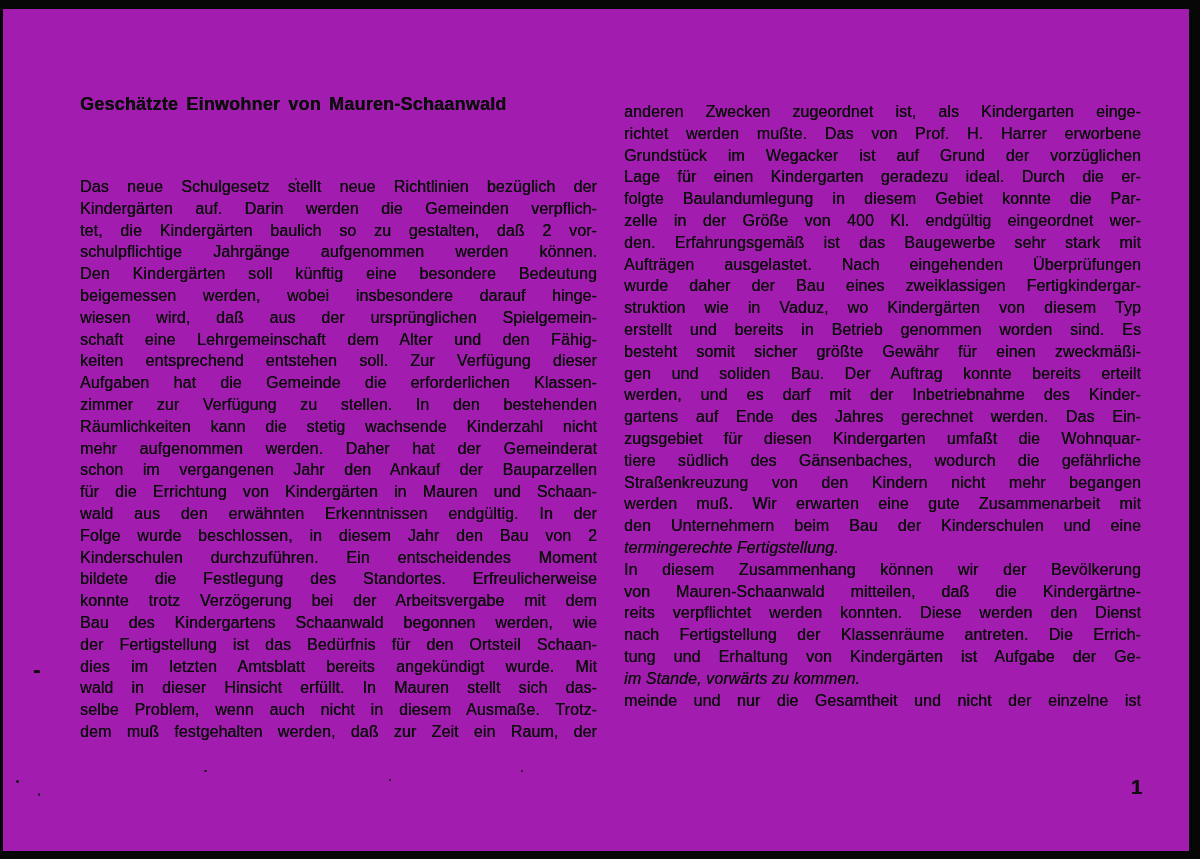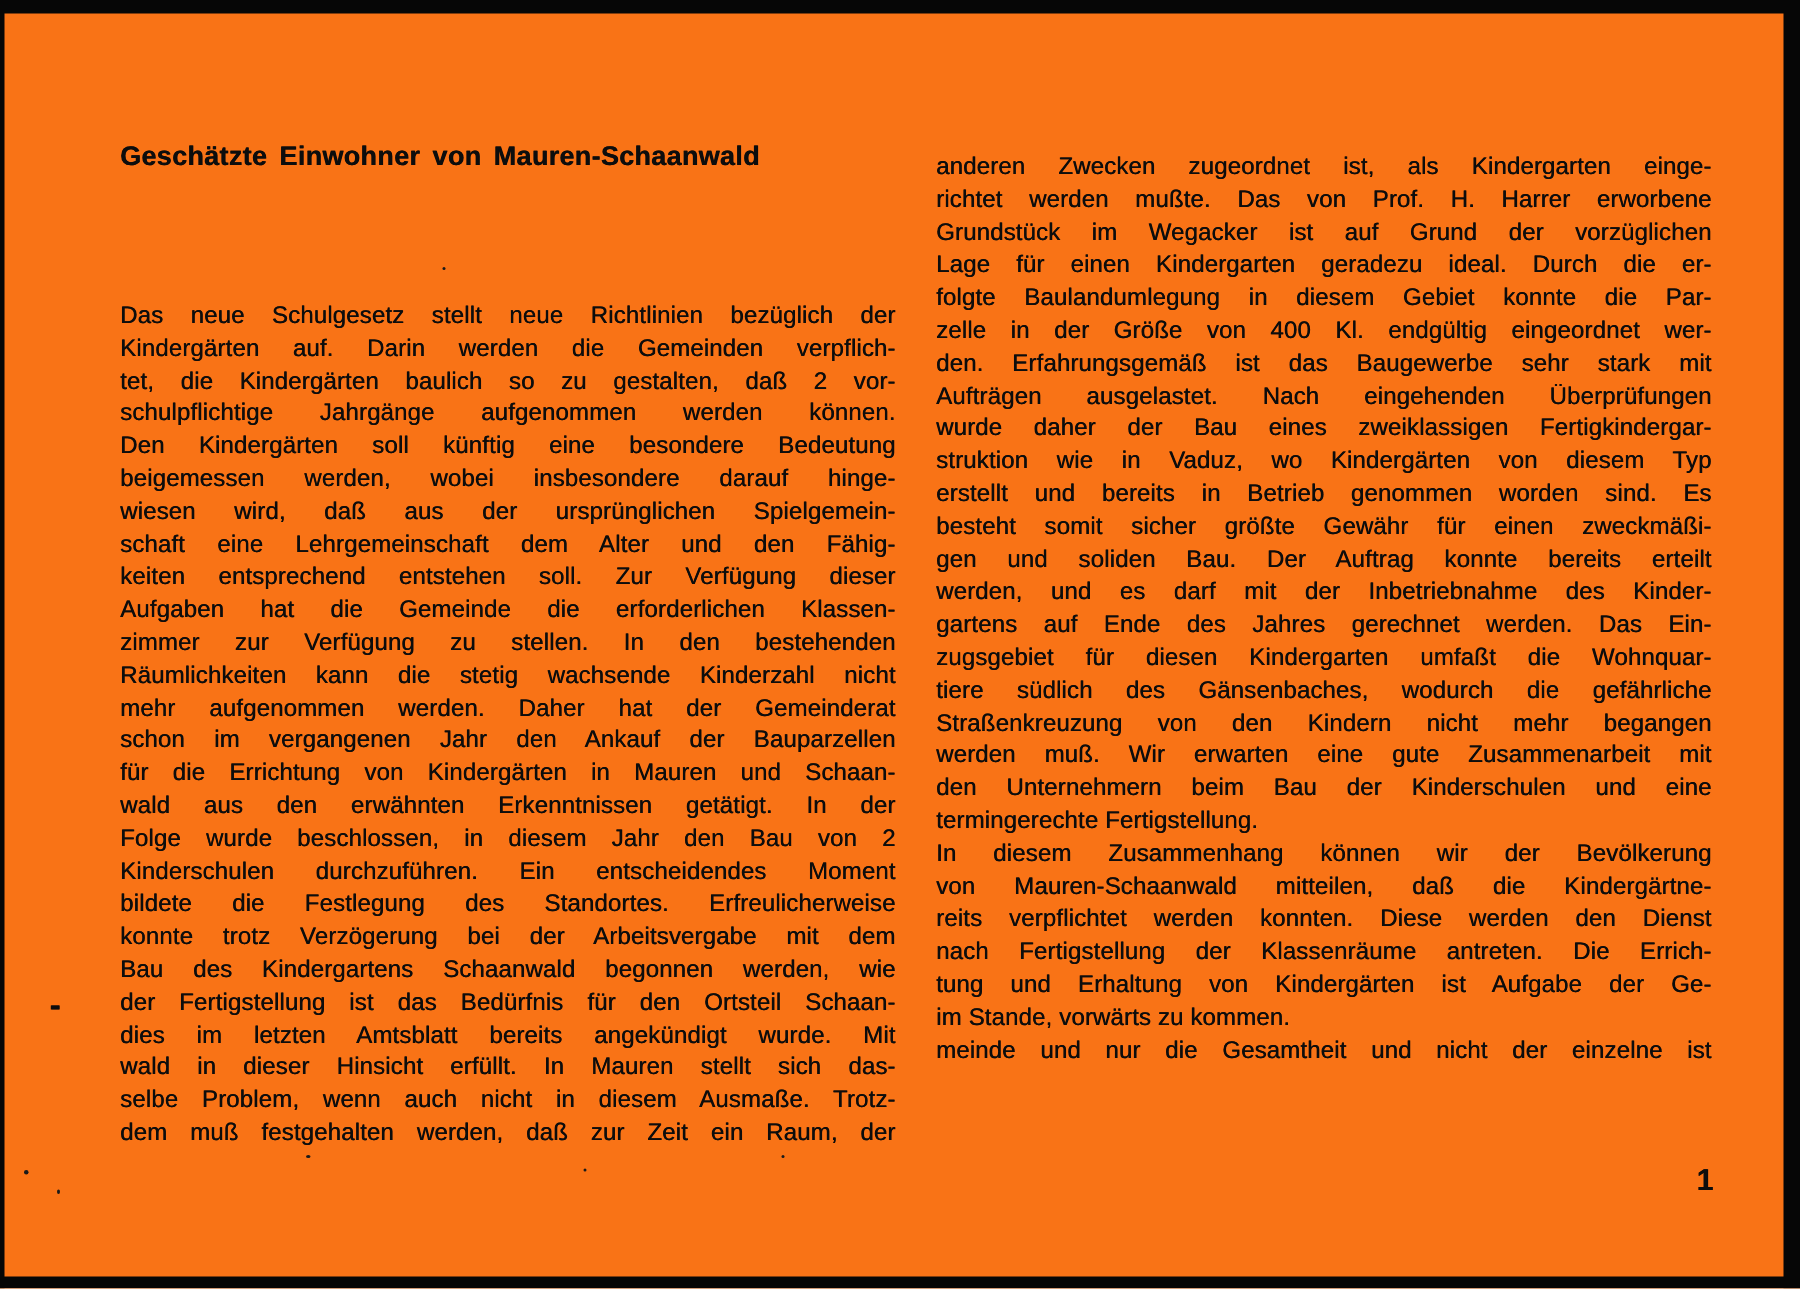--- a/index.html
+++ b/index.html
@@ -1,40 +1,40 @@
 <!DOCTYPE html>
 <html><head>
 <meta charset="utf-8">
 <style>
   html,body{margin:0;padding:0;background:#e8e8e8;}
   .page{
-    position:relative;width:1200px;height:859px;background:#f97316;
+    position:relative;width:1200px;height:859px;background:#a21caf;
     overflow:hidden;font-family:"Liberation Sans",sans-serif;color:#0d0d0d;
   }
   .border{position:absolute;background:#060606;}
   .b-top{left:0;top:0;width:1200px;height:9px;}
   .b-bottom{left:0;top:851px;width:1200px;height:8px;}
   .b-left{left:0;top:0;width:3px;height:859px;}
   .b-right{left:1189px;top:0;width:11px;height:859px;}
   .title{
     position:absolute;left:80px;top:94px;margin:0;
     font-size:18px;font-weight:bold;letter-spacing:.2px;word-spacing:3px;
     white-space:nowrap;text-shadow:.3px 0 0 currentColor;
   }
   .col{
     position:absolute;width:517px;font-size:16px;letter-spacing:.1px;
     text-shadow:.3px 0 0 currentColor;
   }
-  .col-left{left:80px;top:200px;}
+  .col-left{left:80px;top:176px;}
   .col-right{left:624px;top:101px;}
   .col .line{
     height:21.8px;line-height:21.8px;
     text-align:justify;text-align-last:justify;
   }
-  .col .line.end{text-align-last:left;}
+  .col .line.end{text-align-last:left;font-style:italic;}
   .page-number{
     position:absolute;left:1131px;top:776px;font-size:20px;font-weight:bold;
     text-shadow:.3px 0 0 currentColor;
   }
   .margin-mark{
     position:absolute;left:33px;top:659px;font-size:22px;font-weight:bold;
     line-height:22px;text-shadow:.3px 0 0 currentColor;
   }
   .speck{position:absolute;background:#1a1a1a;border-radius:50%;}
   .sp1{left:295px;top:178px;width:2px;height:2px;}
@@ -64,21 +64,21 @@
       <div class="line">beigemessen werden, wobei insbesondere darauf hinge-</div>
       <div class="line">wiesen wird, daß aus der ursprünglichen Spielgemein-</div>
       <div class="line">schaft eine Lehrgemeinschaft dem Alter und den Fähig-</div>
       <div class="line">keiten entsprechend entstehen soll. Zur Verfügung dieser</div>
       <div class="line">Aufgaben hat die Gemeinde die erforderlichen Klassen-</div>
       <div class="line">zimmer zur Verfügung zu stellen. In den bestehenden</div>
       <div class="line">Räumlichkeiten kann die stetig wachsende Kinderzahl nicht</div>
       <div class="line">mehr aufgenommen werden. Daher hat der Gemeinderat</div>
       <div class="line">schon im vergangenen Jahr den Ankauf der Bauparzellen</div>
       <div class="line">für die Errichtung von Kindergärten in Mauren und Schaan-</div>
-      <div class="line">wald aus den erwähnten Erkenntnissen getätigt. In der</div>
+      <div class="line">wald aus den erwähnten Erkenntnissen endgültig. In der</div>
       <div class="line">Folge wurde beschlossen, in diesem Jahr den Bau von 2</div>
       <div class="line">Kinderschulen durchzuführen. Ein entscheidendes Moment</div>
       <div class="line">bildete die Festlegung des Standortes. Erfreulicherweise</div>
       <div class="line">konnte trotz Verzögerung bei der Arbeitsvergabe mit dem</div>
       <div class="line">Bau des Kindergartens Schaanwald begonnen werden, wie</div>
       <div class="line">der Fertigstellung ist das Bedürfnis für den Ortsteil Schaan-</div>
       <div class="line">dies im letzten Amtsblatt bereits angekündigt wurde. Mit</div>
       <div class="line">wald in dieser Hinsicht erfüllt. In Mauren stellt sich das-</div>
       <div class="line">selbe Problem, wenn auch nicht in diesem Ausmaße. Trotz-</div>
       <div class="line">dem muß festgehalten werden, daß zur Zeit ein Raum, der</div>

